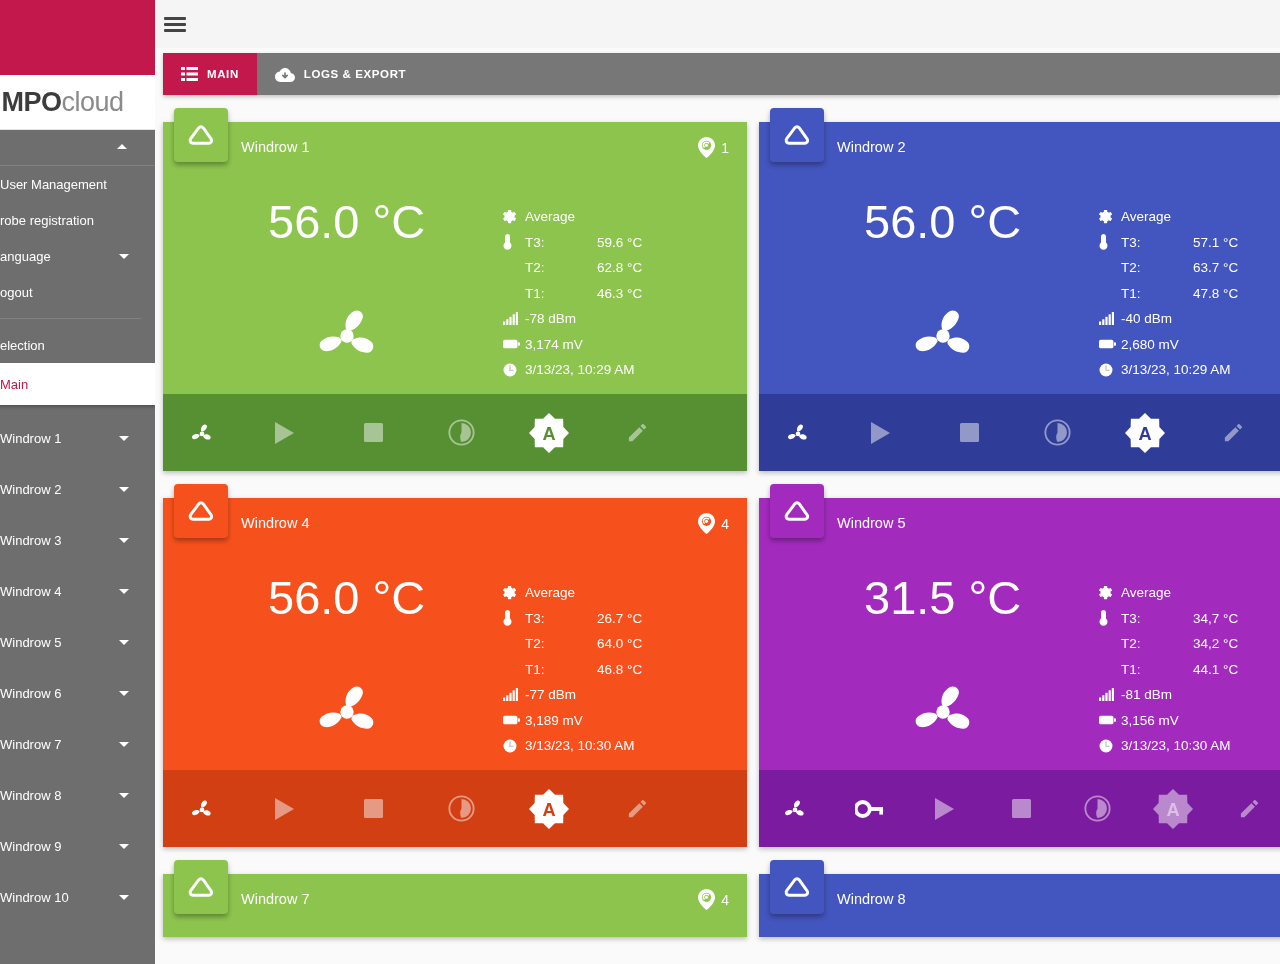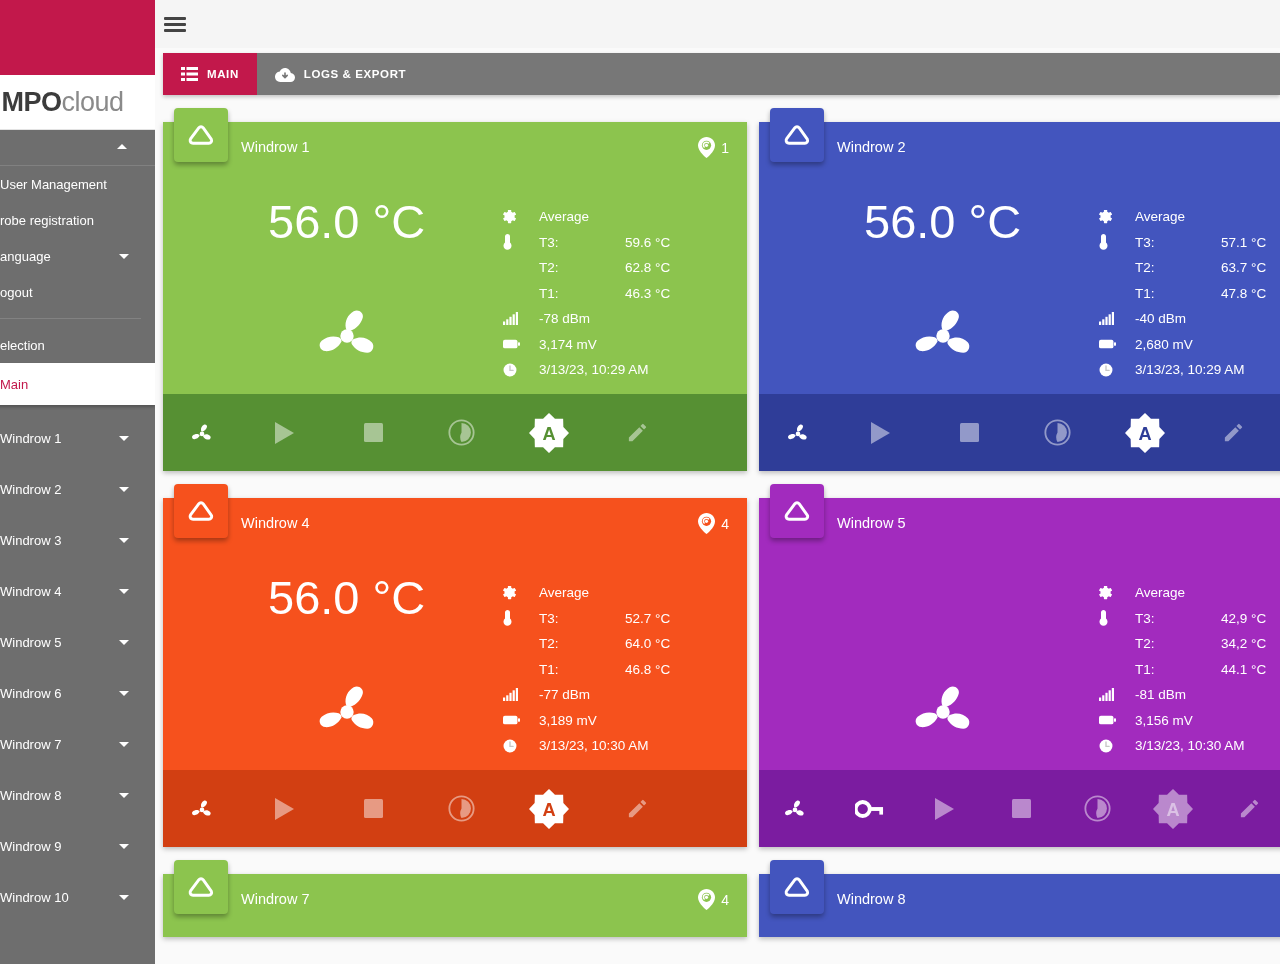--- a/index.html
+++ b/index.html
@@ -123,21 +123,21 @@
     letter-spacing: 0px;
   }
   .fan-big {
     position: absolute; left: 145px; top: 175px;
   }
 
   .stats {
     position: absolute; left: 340px; top: 82px;
     color: #ffffff; font-size: 13.5px;
   }
-  .st-row { display: flex; align-items: center; height: 25.5px; gap: 14px; }
+  .st-row { display: flex; align-items: center; height: 25.5px; }
   .st-ico { width: 22px; display: flex; align-items: center; justify-content: flex-start; }
   .st-lbl { width: 72px; }
   .st-val { }
 
   .toolbar {
     height: 77px;
     display: flex; align-items: center;
   }
   .tool {
     flex: 0 0 auto; display: flex; align-items: center; justify-content: center;
@@ -540,21 +540,21 @@
               </span>
               <span>Average</span>
             </div>
             <div class="st-row">
               <span class="st-ico">
                 <svg width="9" height="16" viewBox="0 0 9 16">
                   <path d="M4.5 0C3.1 0 2 1.1 2 2.5v6.1A4 4 0 1 0 7 8.6V2.5C7 1.1 5.9 0 4.5 0z" fill="#fff"></path>
                 </svg>
               </span>
               <span class="st-lbl">T3:</span>
-              <span class="st-val">52.7 °C</span>
+              <span class="st-val">26.7 °C</span>
             </div>
             <div class="st-row">
               <span class="st-ico"></span>
               <span class="st-lbl">T2:</span>
               <span class="st-val">64.0 °C</span>
             </div>
             <div class="st-row">
               <span class="st-ico"></span>
               <span class="st-lbl">T1:</span>
               <span class="st-val">46.8 °C</span>
@@ -630,20 +630,21 @@
         </div>
       </div>
       <div class="card">
         <div class="card-body" style="background:#a22bbe">
           <div class="badge" style="background:#a22bbe">
             <svg width="30" height="21.599999999999998" viewBox="0 0 34 25">
               <path d="M17 3.2c-1.1 0-2 .5-2.6 1.3L5.1 17c-1.2 1.7-.7 4 1.1 4.9.5.25 1 .37 1.6.37h18.4c2.1 0 3.6-2 3-4-.1-.4-.3-.75-.55-1.1L19.6 4.5c-.6-.8-1.5-1.3-2.6-1.3z" fill="none" stroke="#fff" stroke-width="3.4" stroke-linejoin="round"></path>
             </svg>
           </div>
           <div class="card-title">Windrow 5</div>
+          <div class="bigtemp">31.5 °C</div>
           <div class="fan-big">
             <svg width="78" height="78" viewBox="0 0 64 64">
               <circle cx="32" cy="32" r="5.5" fill="#fff"></circle>
               <path d="M31 25.5c-1-5.5 1.5-11 6.5-13.8 3.8-2.1 8.6 1.2 7.4 5.4-1.4 5-5.2 9-9.9 10.6-1.4.5-3 0-3.6-1.3z" fill="#fff"></path>
               <path d="M37.5 34.5c5-2.5 11-1.5 14.8 2.6 2.9 3.2.6 8.6-3.7 8.6-5.2 0-10-2.6-12.6-6.9-.8-1.3-.4-3 1.5-4.3z" fill="#fff"></path>
               <path d="M27.5 36.5c-2.6 5-7.7 8.2-13.3 7.9-4.3-.2-6.3-5.7-3-8.5 4-3.3 9.3-4.4 14-2.8 1.5.5 2.4 2 2.3 3.4z" fill="#fff"></path>
             </svg>
           </div>
           <div class="stats">
             <div class="st-row">
@@ -654,21 +655,21 @@
               </span>
               <span>Average</span>
             </div>
             <div class="st-row">
               <span class="st-ico">
                 <svg width="9" height="16" viewBox="0 0 9 16">
                   <path d="M4.5 0C3.1 0 2 1.1 2 2.5v6.1A4 4 0 1 0 7 8.6V2.5C7 1.1 5.9 0 4.5 0z" fill="#fff"></path>
                 </svg>
               </span>
               <span class="st-lbl">T3:</span>
-              <span class="st-val">42,9 °C</span>
+              <span class="st-val">34,7 °C</span>
             </div>
             <div class="st-row">
               <span class="st-ico"></span>
               <span class="st-lbl">T2:</span>
               <span class="st-val">34,2 °C</span>
             </div>
             <div class="st-row">
               <span class="st-ico"></span>
               <span class="st-lbl">T1:</span>
               <span class="st-val">44.1 °C</span>

